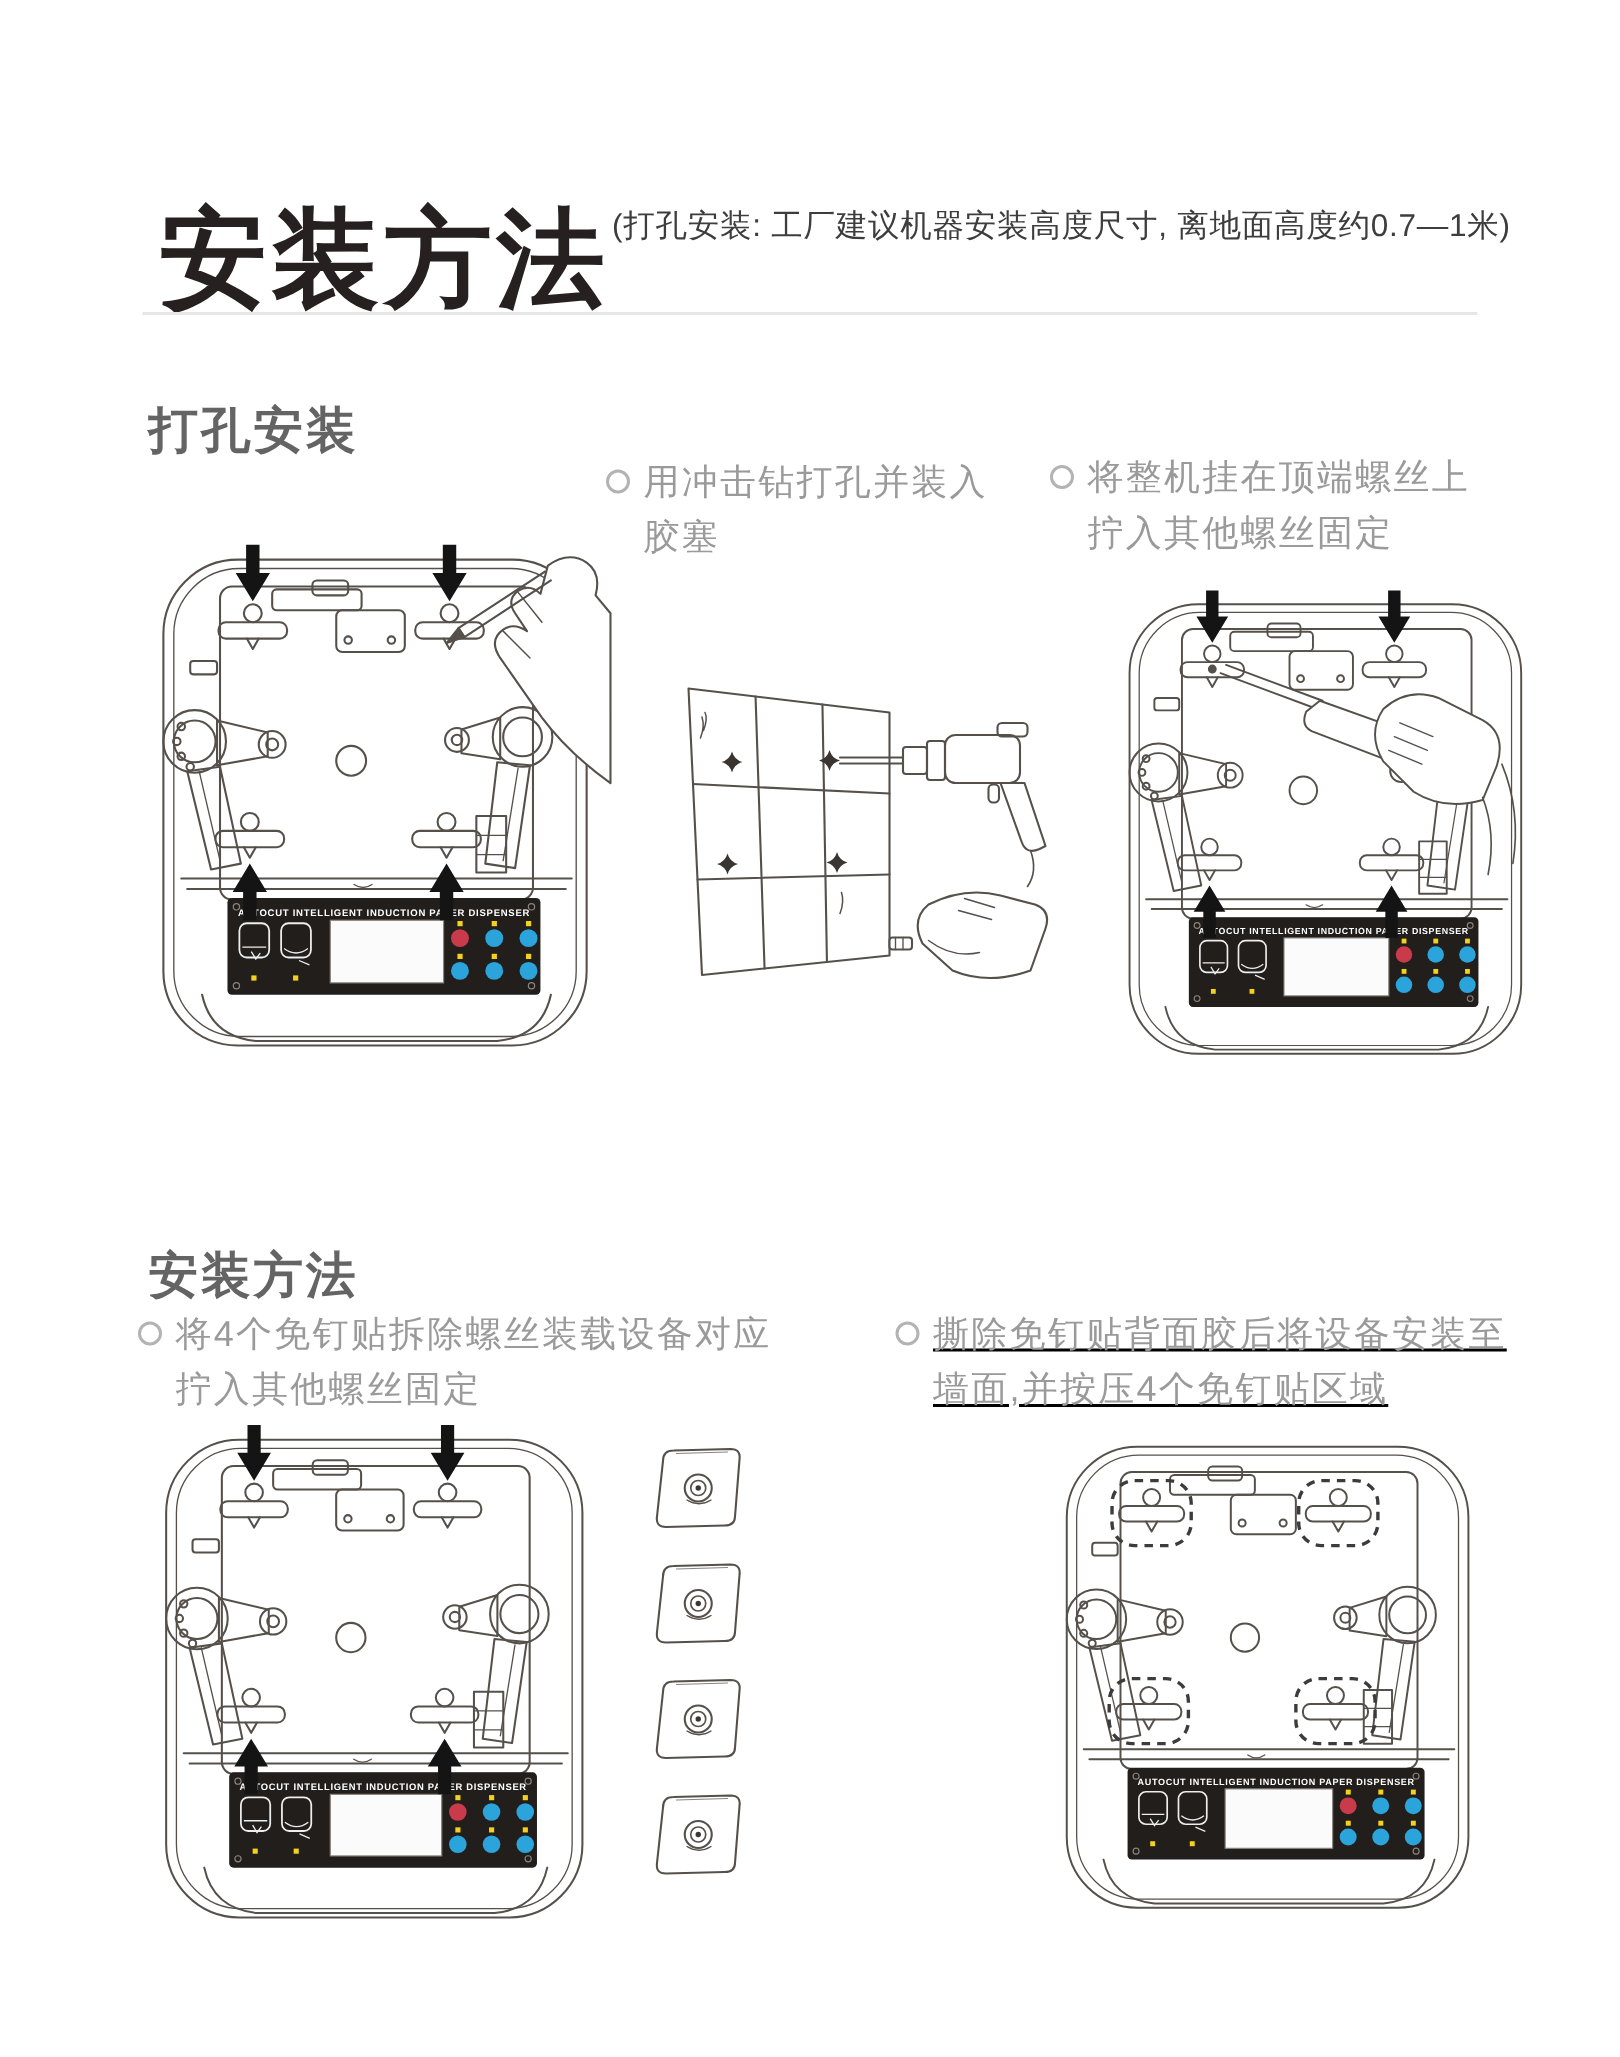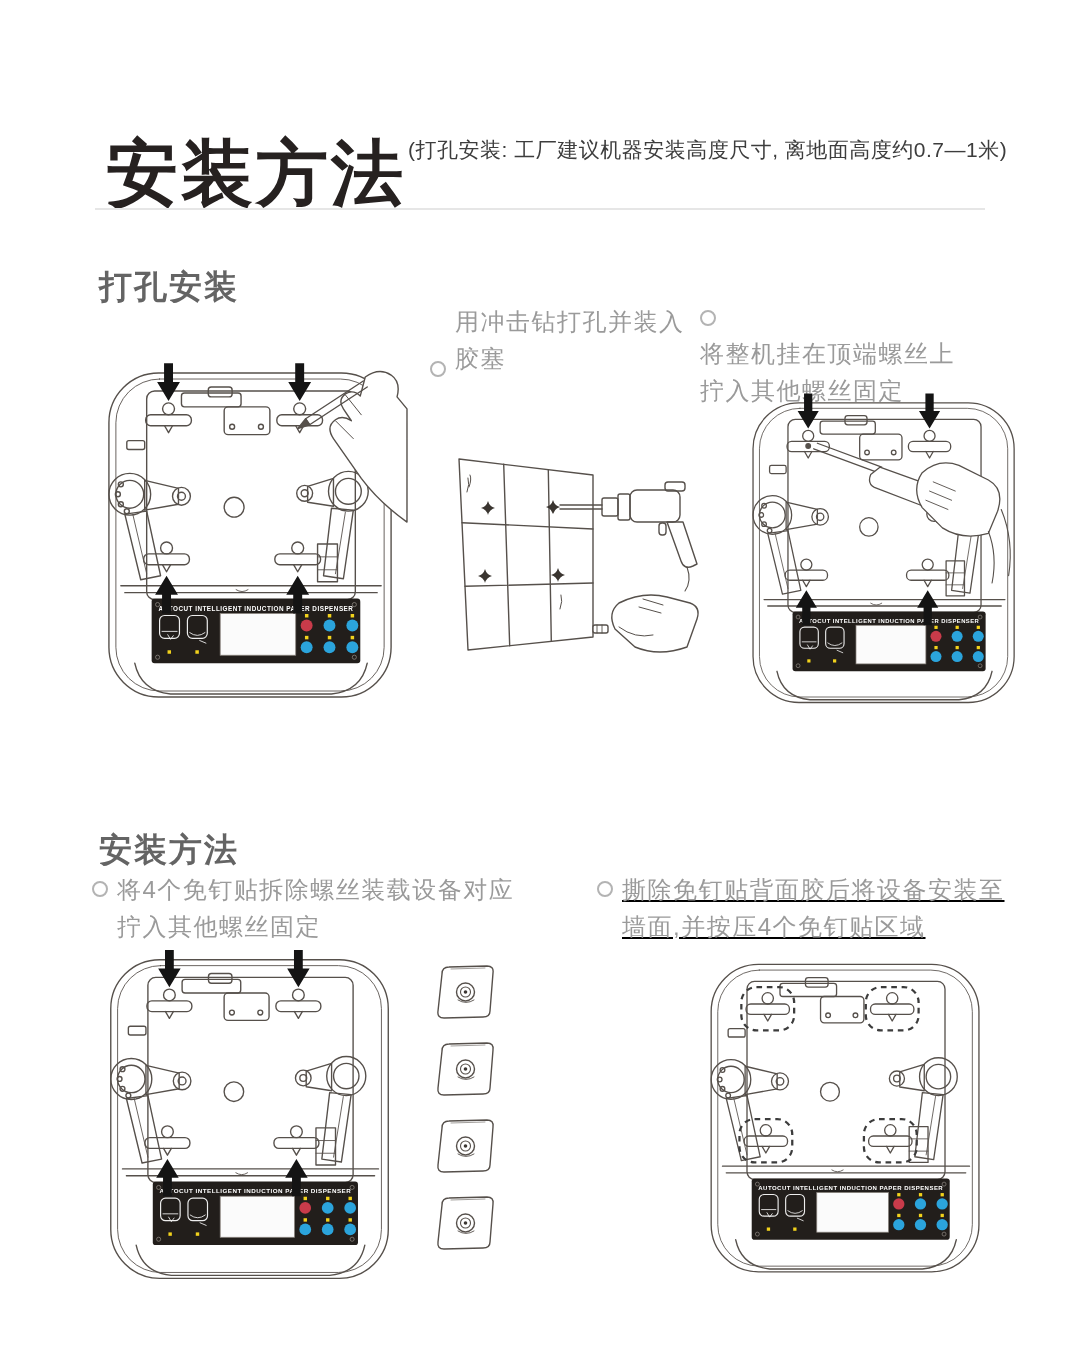--- a/index.html
+++ b/index.html
@@ -9,22 +9,22 @@
   .page-title{left:106px;top:82px;font-size:72px;font-weight:900;color:#262120;letter-spacing:3px;line-height:1.2;}
   .title-note{left:408px;top:136px;font-size:21px;color:#3d3d3d;letter-spacing:0.5px;}
   .divider{left:95px;top:208px;width:890px;height:2px;background:#e6e6e6;}
   .sec-heading{font-size:33px;font-weight:700;color:#646464;letter-spacing:2px;}
   .h-drill{left:99px;top:238px;}
   .h-nailfree{left:99px;top:801px;}
   .step{display:flex;align-items:flex-start;gap:9px;}
   .bullet{width:12px;height:12px;border:2px solid #b3b3b3;border-radius:50%;margin-top:10px;flex:none;background:#fff;}
   .step-txt{white-space:pre-line;font-size:24px;color:#9a9a9a;line-height:37px;letter-spacing:1.5px;}
   .s1{left:92px;top:303px;width:330px;}
-  .s2{left:430px;top:303px;width:290px;align-items:flex-end;}
-  .s3{left:700px;top:300px;width:340px;flex-direction:column;}
+  .s2{left:404px;top:303px;width:290px;}
+  .s3{left:700px;top:300px;width:340px;}
   .s4{left:92px;top:871px;width:500px;}
   .s5{left:597px;top:871px;width:470px;text-decoration:underline;}
   svg.illu{overflow:visible;display:block;}
   .ink{stroke:#56504b;fill:none;stroke-width:1.4;stroke-linejoin:round;stroke-linecap:round;}
 </style>
 </head>
 <body>
 
 <svg width="0" height="0" style="position:absolute" aria-hidden="true">
   <defs>

